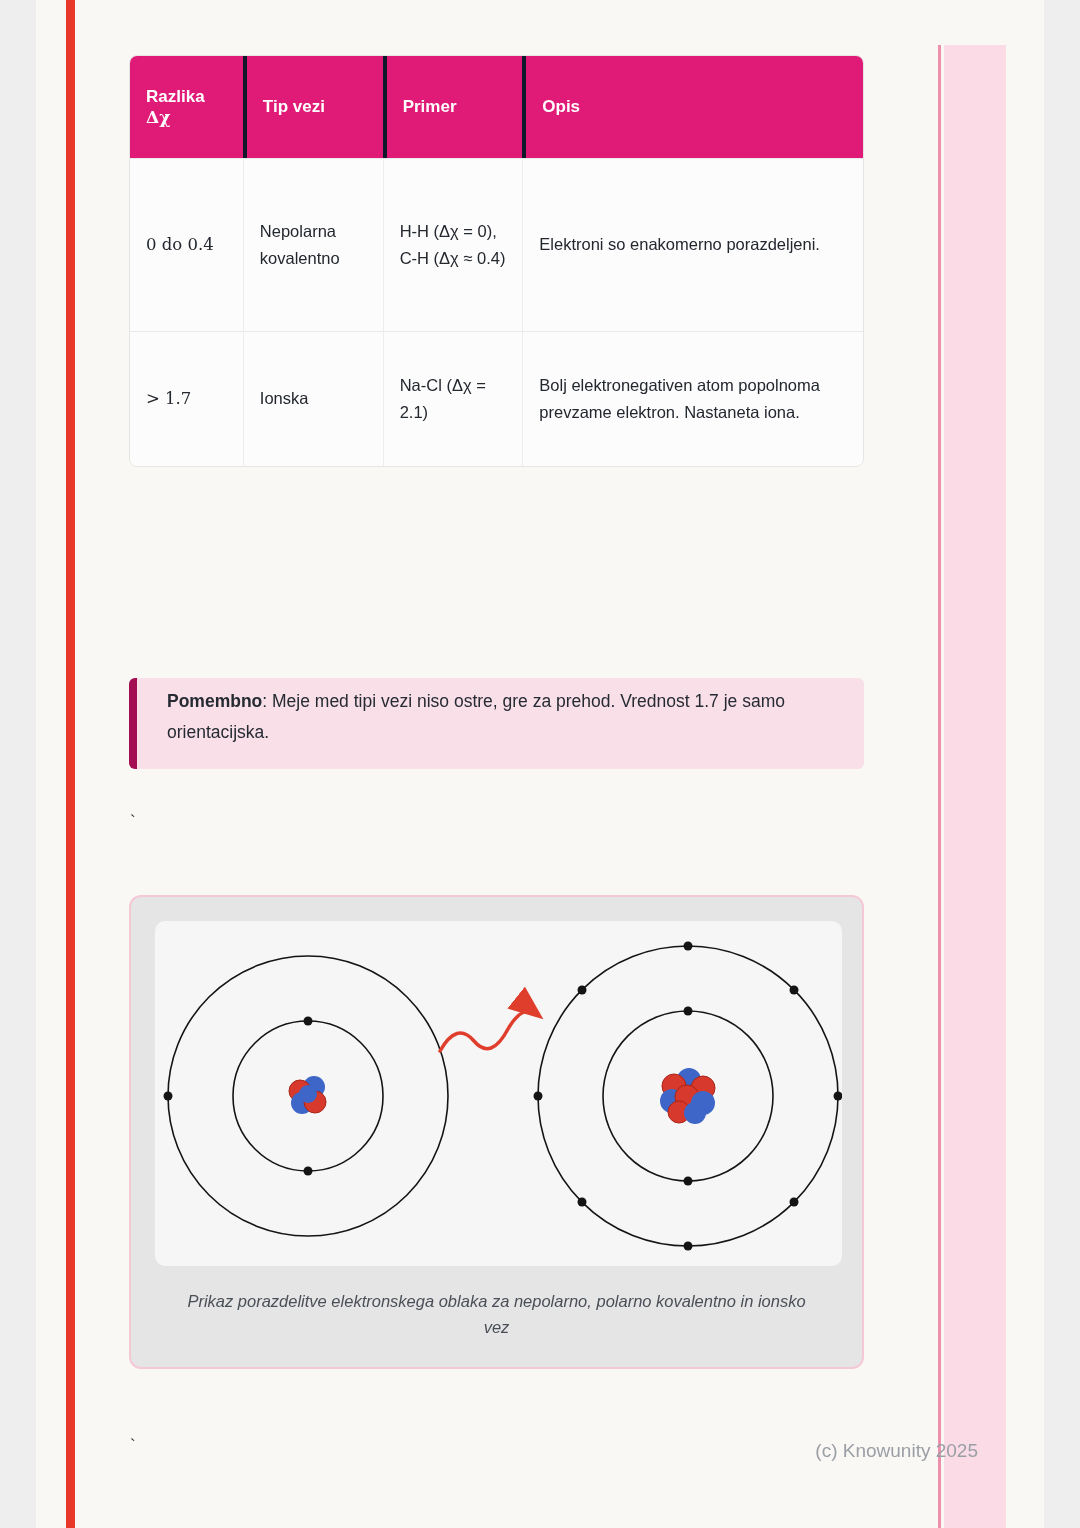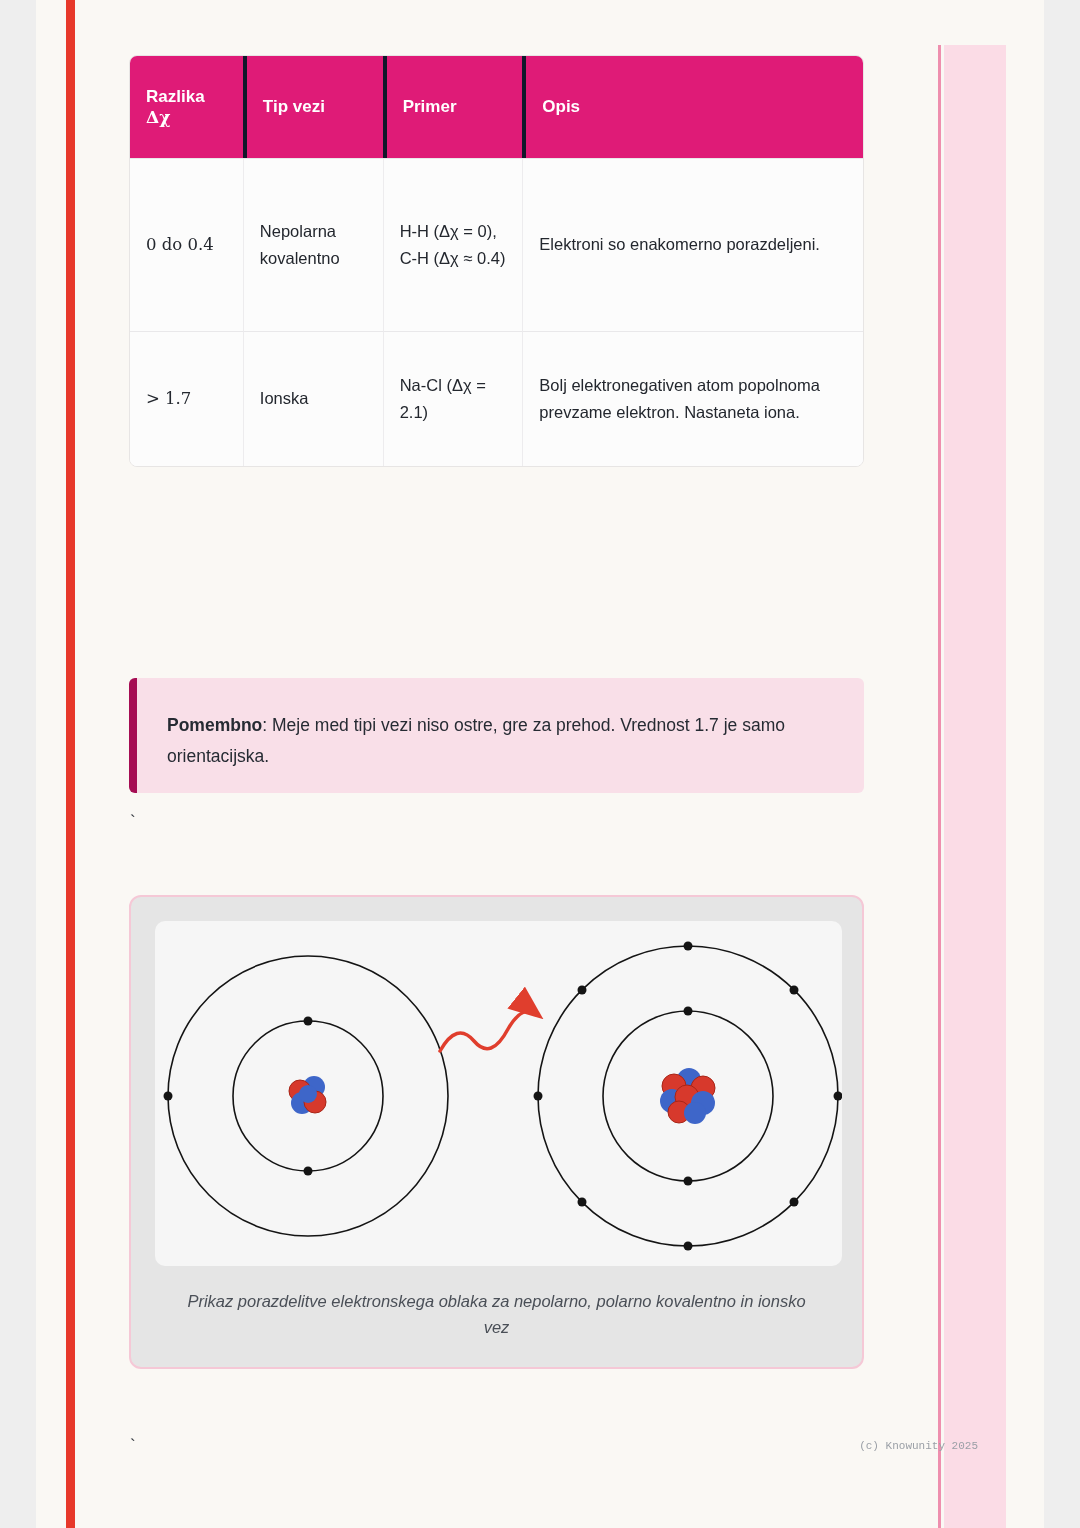--- a/index.html
+++ b/index.html
@@ -56,21 +56,21 @@
   table.bond tbody tr.r3{height:135px;margin-top:21px;}
   .hline{display:block;}
   .math{font-family:"DejaVu Serif", serif;}
 
   
   .callout{
     position:absolute;left:93px;top:678px;width:735px;
     background:var(--callout-bg);
     border-left:8px solid var(--callout-border);
     border-radius:6px;
-    padding:32px 28px 22px 30px;
+    padding:8px 28px 22px 30px;
     font-size:17.5px;line-height:1.75;color:#262b33;
   }
   .callout b{font-weight:700;}
 
   .tick{position:absolute;left:94px;font-size:17px;color:#33383f;}
   .tick.t1{top:812px;}
   .tick.t2{top:1436px;}
 
   
   .figure-card{
@@ -87,21 +87,21 @@
   }
 
   .shell{fill:none;stroke:#141414;stroke-width:1.6;}
   .electron{fill:#141414;}
   .nucleus-red{fill:var(--nucleus-red);stroke:#a82517;stroke-width:1;}
   .nucleus-blue{fill:var(--nucleus-blue);}
   .arrow-path{fill:none;stroke:var(--arrow-red);stroke-width:3.5;stroke-linecap:round;}
 
   .copyright{
     position:absolute;top:1440px;right:66px;z-index:2;
-    font-size:11px;color:#9a9fa6;font-family:Liberation Mono, monospace;
+    font-size:19px;color:#9a9fa6;
   }
 </style>
 </head>
 <body>
 
 <div class="page">
 
   <div class="left-bar"></div>
   <div class="right-line"></div>
   <div class="right-stripe"></div>

